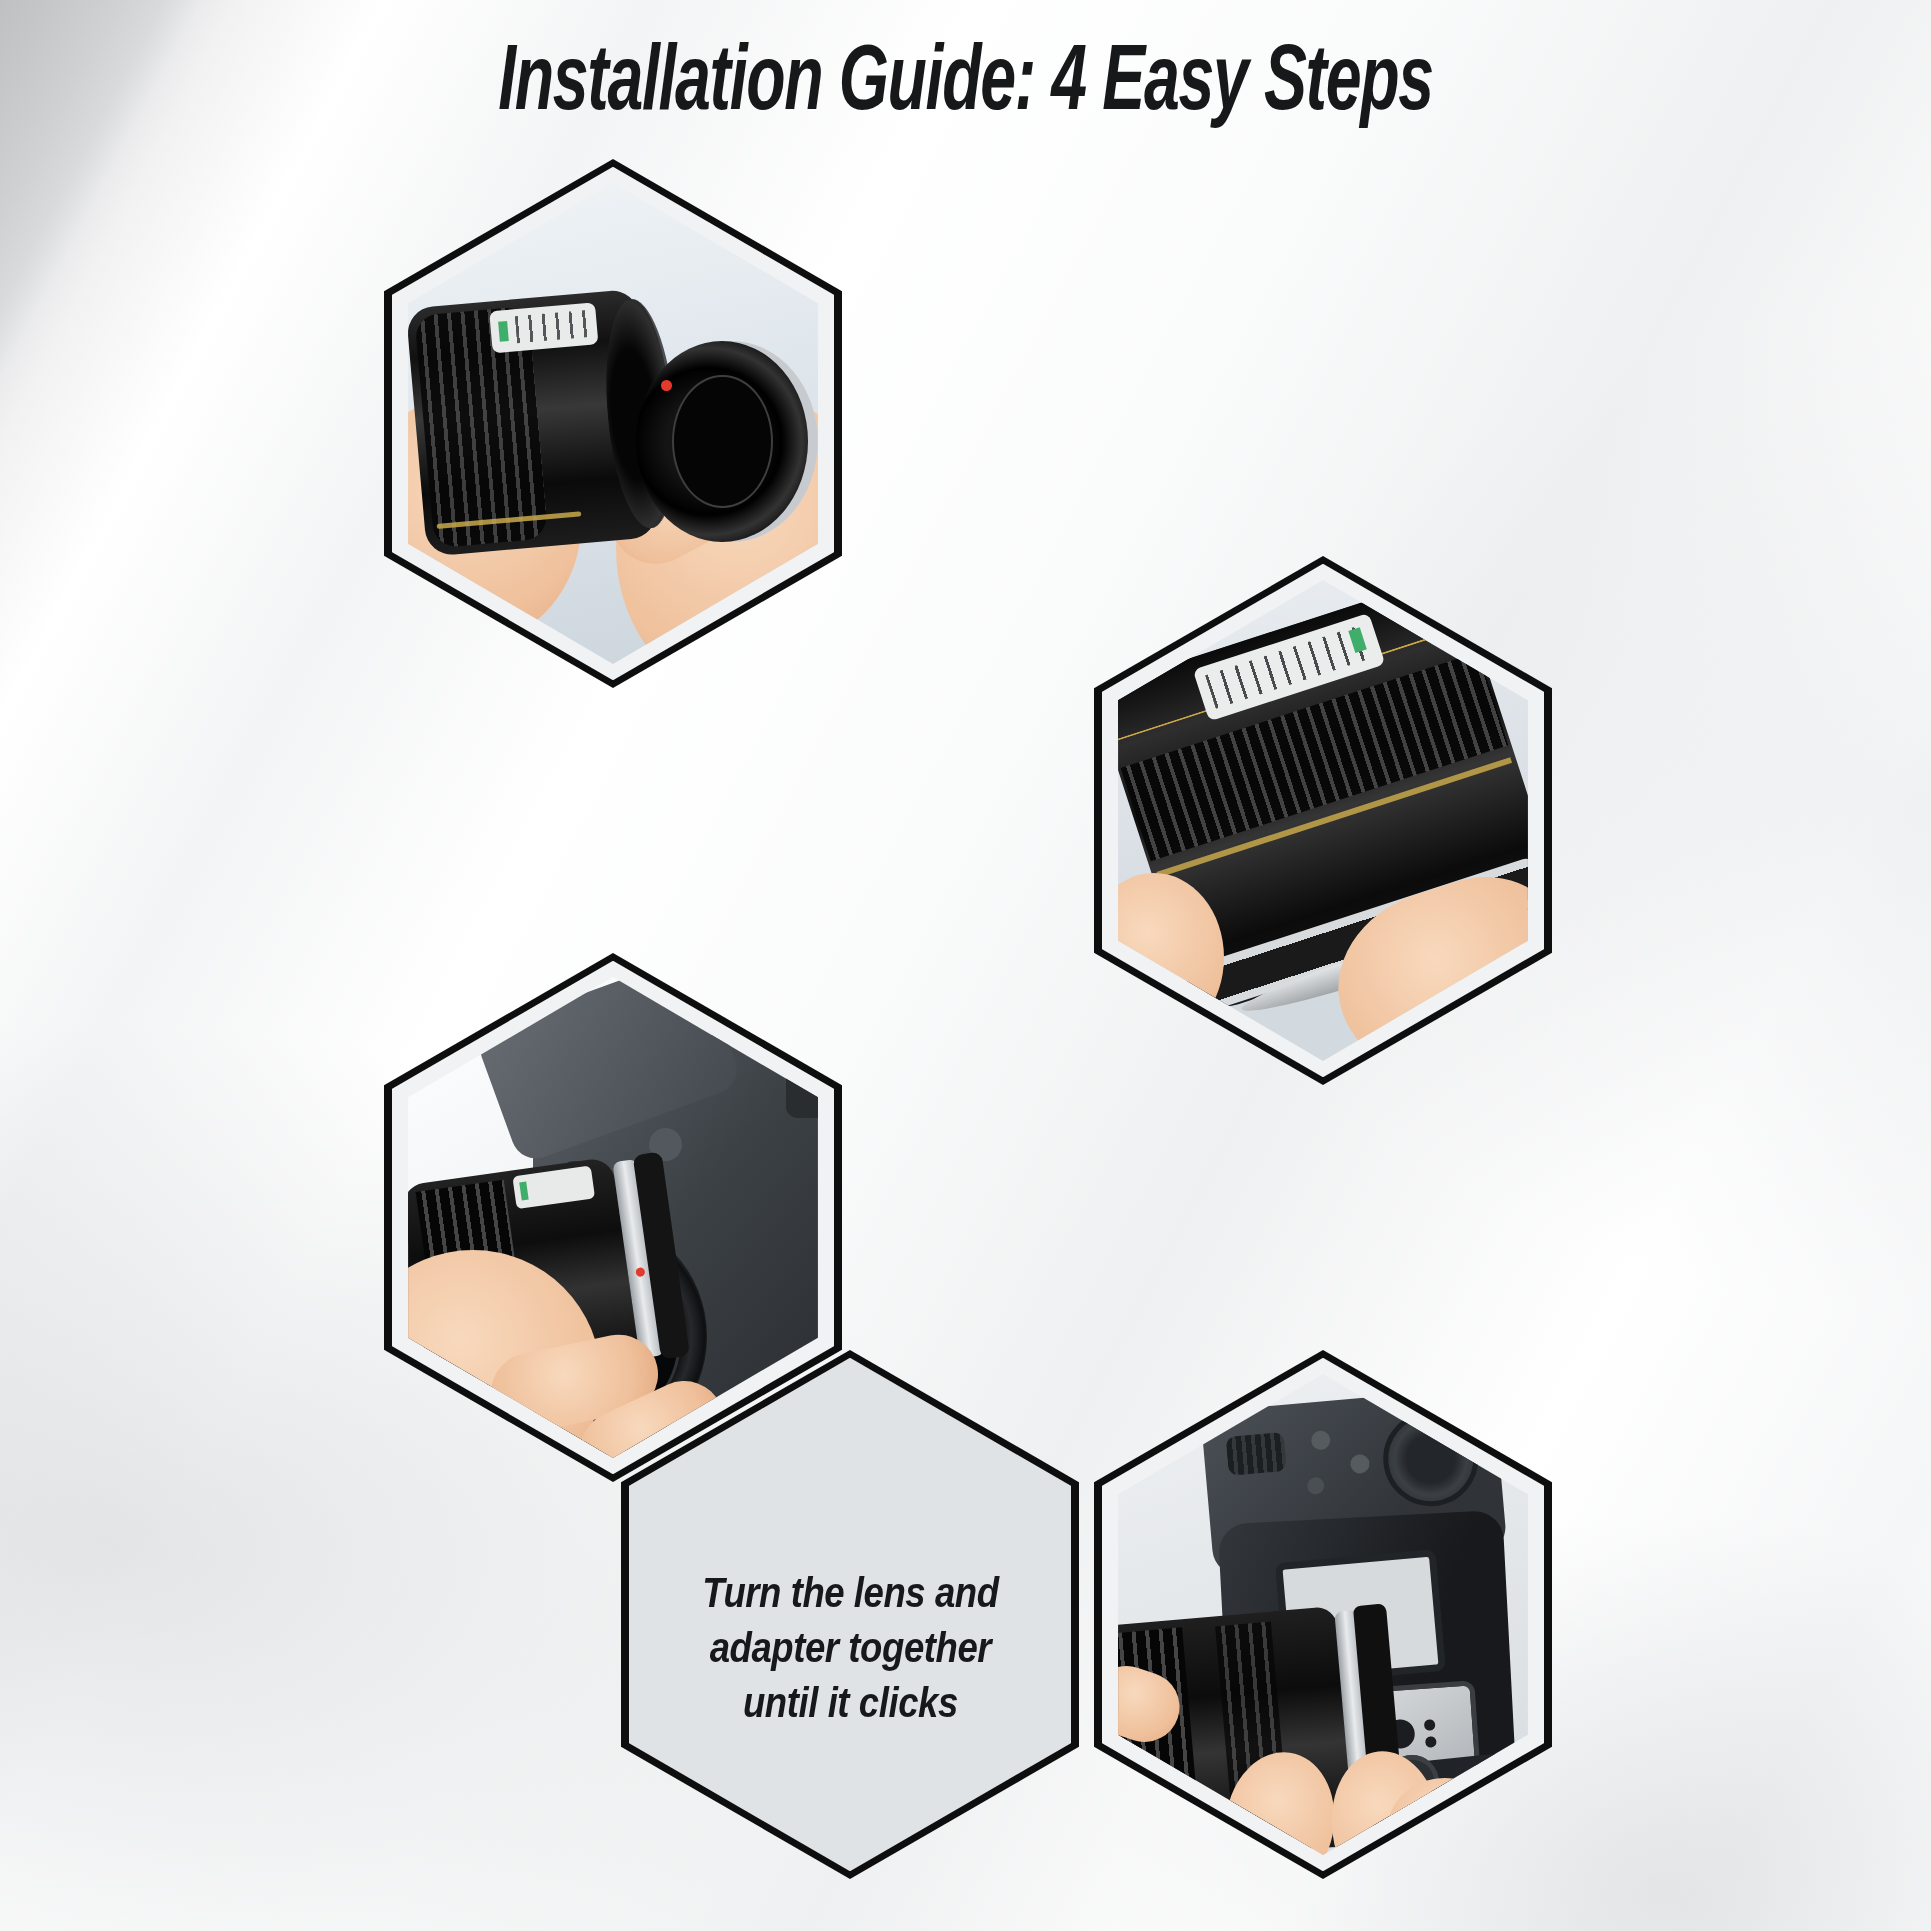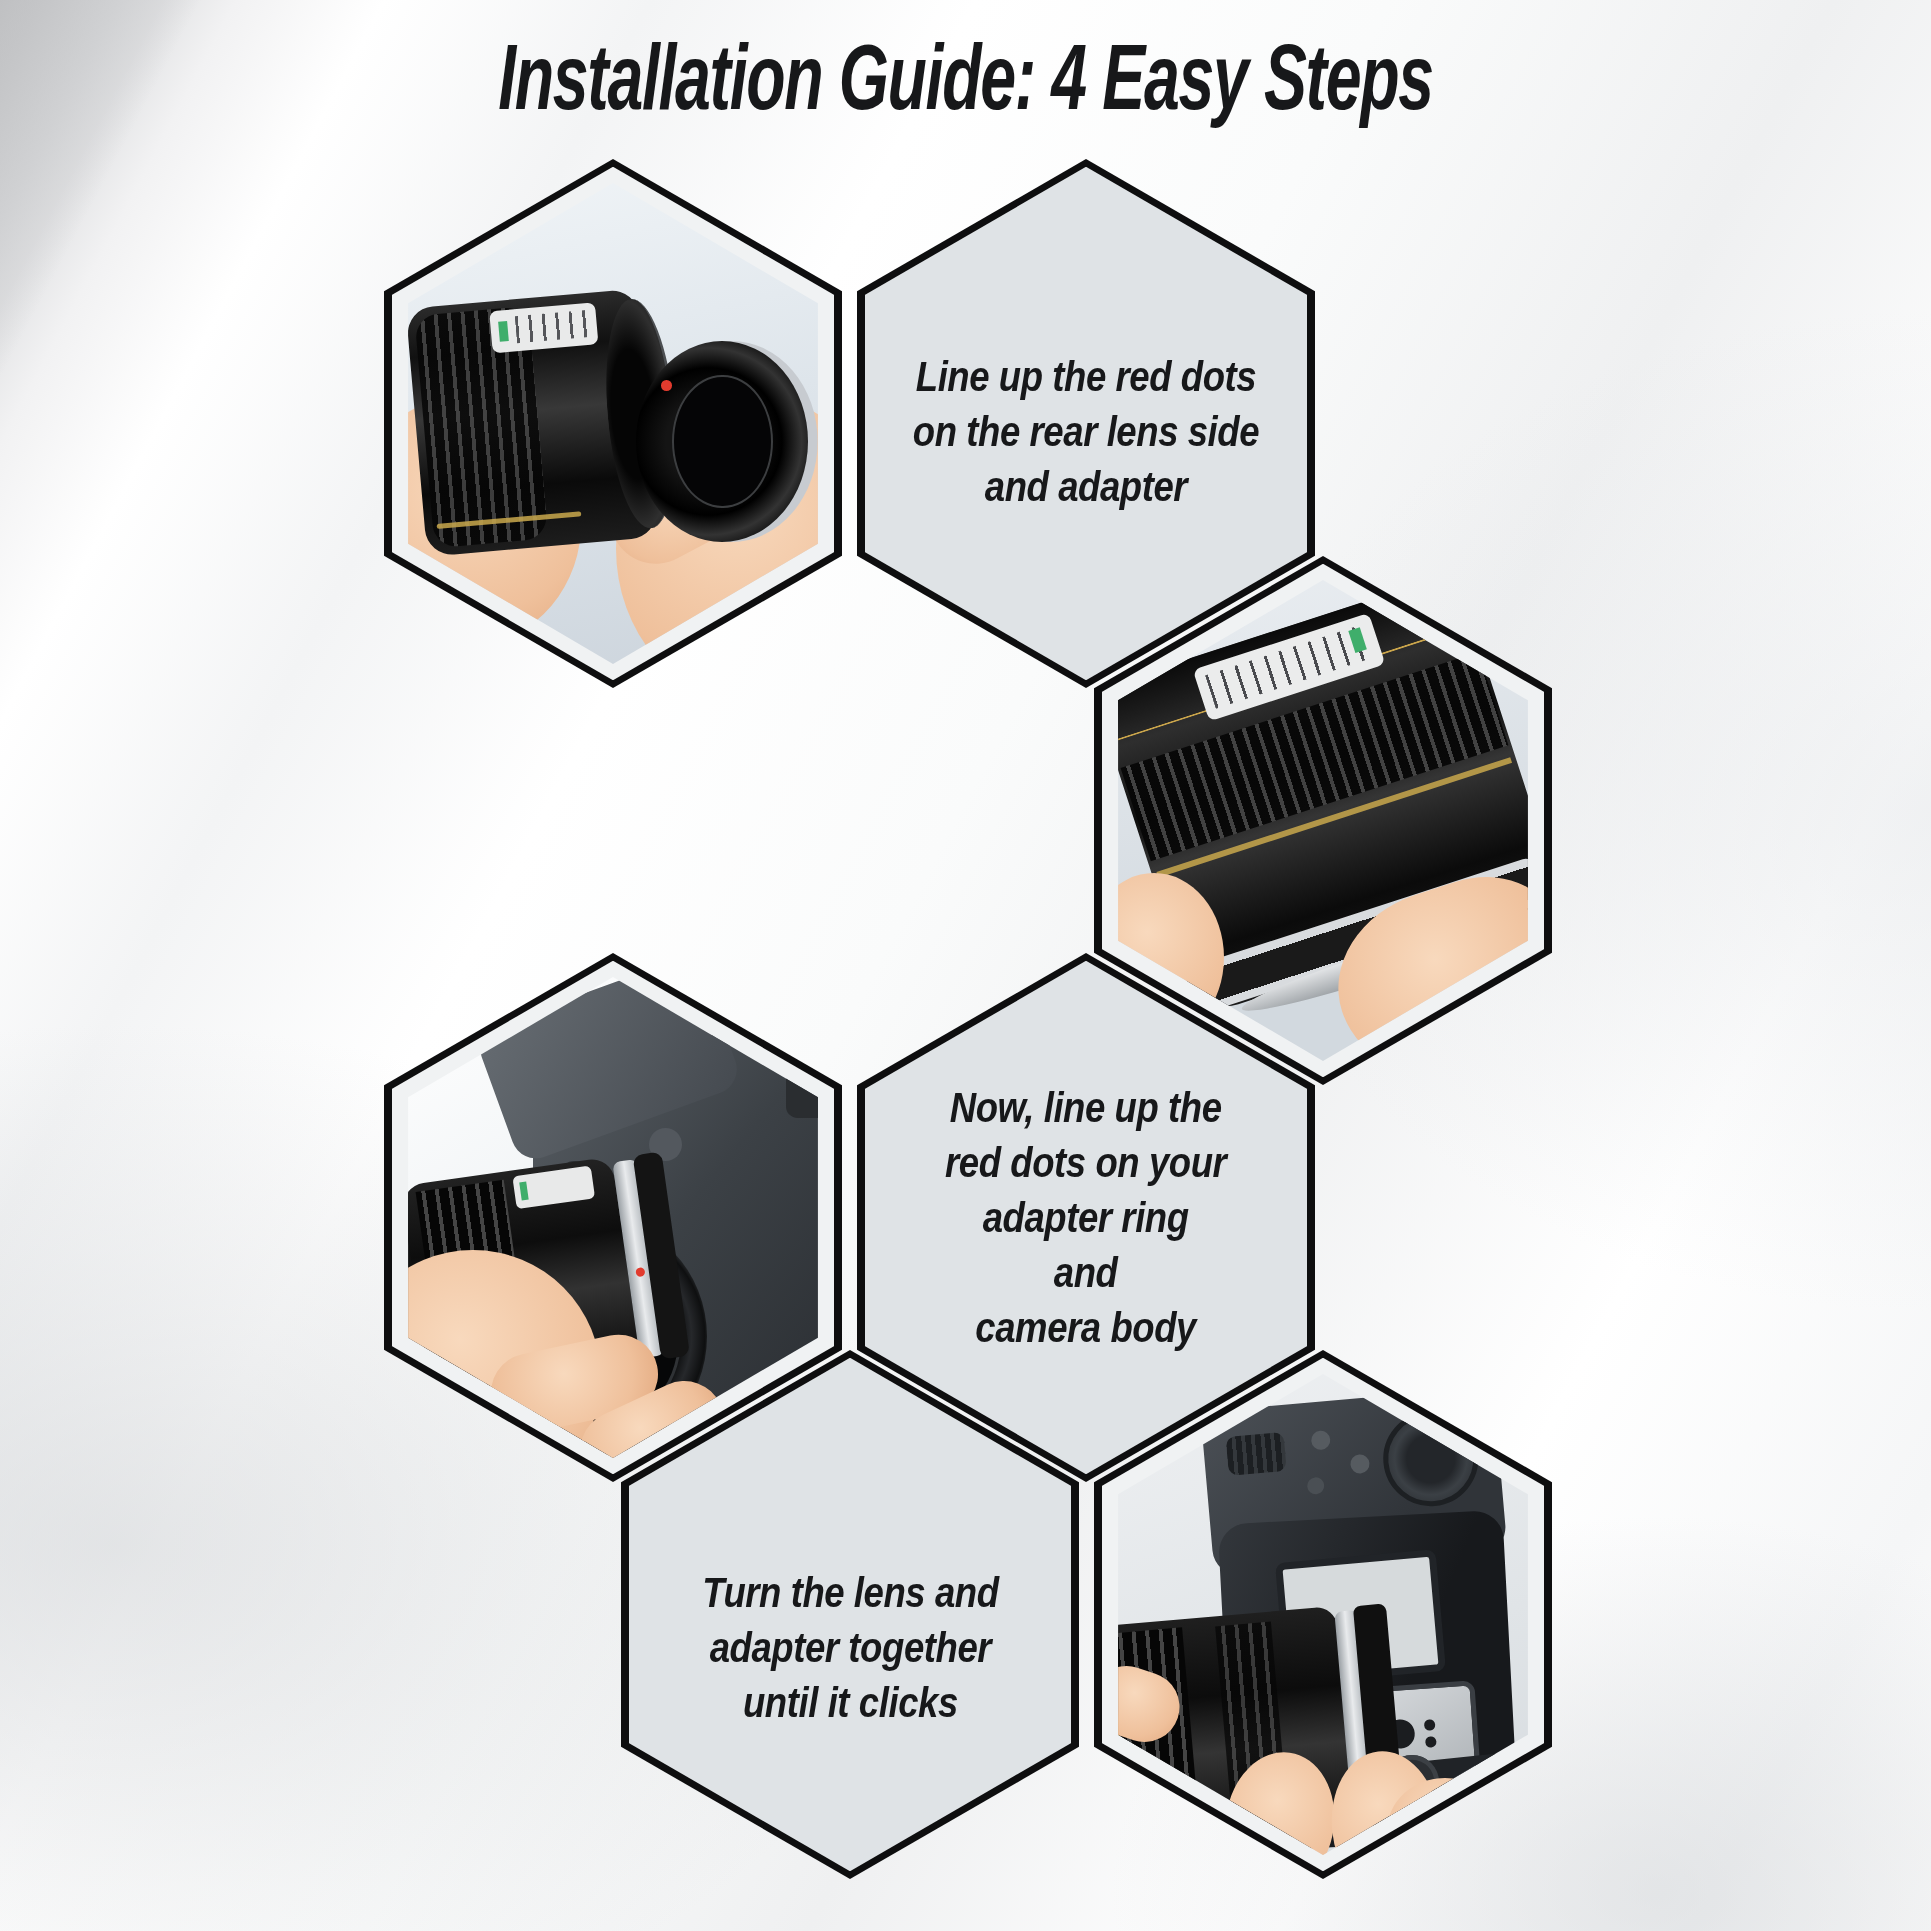--- a/index.html
+++ b/index.html
@@ -203,29 +203,20 @@
         <div class="s1-adapter">
           <div class="s1-ad-back"></div>
           <div class="s1-ad-face"></div>
           <div class="s1-ad-hole"></div>
           <div class="dot s1-ad-dot"></div>
         </div>
       </div>
     </div>
   </div>
 
-  <div class="hex" id="hx2">
-    <div class="hex-inner hex-fill">
-      <div class="hex-text shift-down-sm">
-        <span>Line up the red dots</span>
-        <span>on the rear lens side</span>
-        <span>and adapter</span>
-      </div>
-    </div>
-  </div>
 
 
   <div class="hex" id="hx4">
     <div class="hex-inner photo-frame">
       <div class="photo-area scene2">
         <div class="s2-lens">
           <div class="s2-body"></div>
           <div class="s2-front"></div>
           <div class="s2-window">
             <div class="s2-win-ticks"></div>
@@ -271,31 +262,20 @@
           <div class="dot s3-red1"></div>
           <div class="dot s3-red2"></div>
         </div>
         <div class="peach s3-hand"></div>
         <div class="peach s3-f1"></div>
         <div class="peach s3-f2"></div>
       </div>
     </div>
   </div>
 
-  <div class="hex" id="hx6">
-    <div class="hex-inner hex-fill">
-      <div class="hex-text">
-        <span>Now, line up the</span>
-        <span>red dots on your</span>
-        <span>adapter ring</span>
-        <span>and</span>
-        <span>camera body</span>
-      </div>
-    </div>
-  </div>
 
   <div class="hex" id="hx7">
     <div class="hex-inner hex-fill">
       <div class="hex-text shift-down-lg">
         <span>Turn the lens and</span>
         <span>adapter together</span>
         <span>until it clicks</span>
       </div>
     </div>
   </div>

